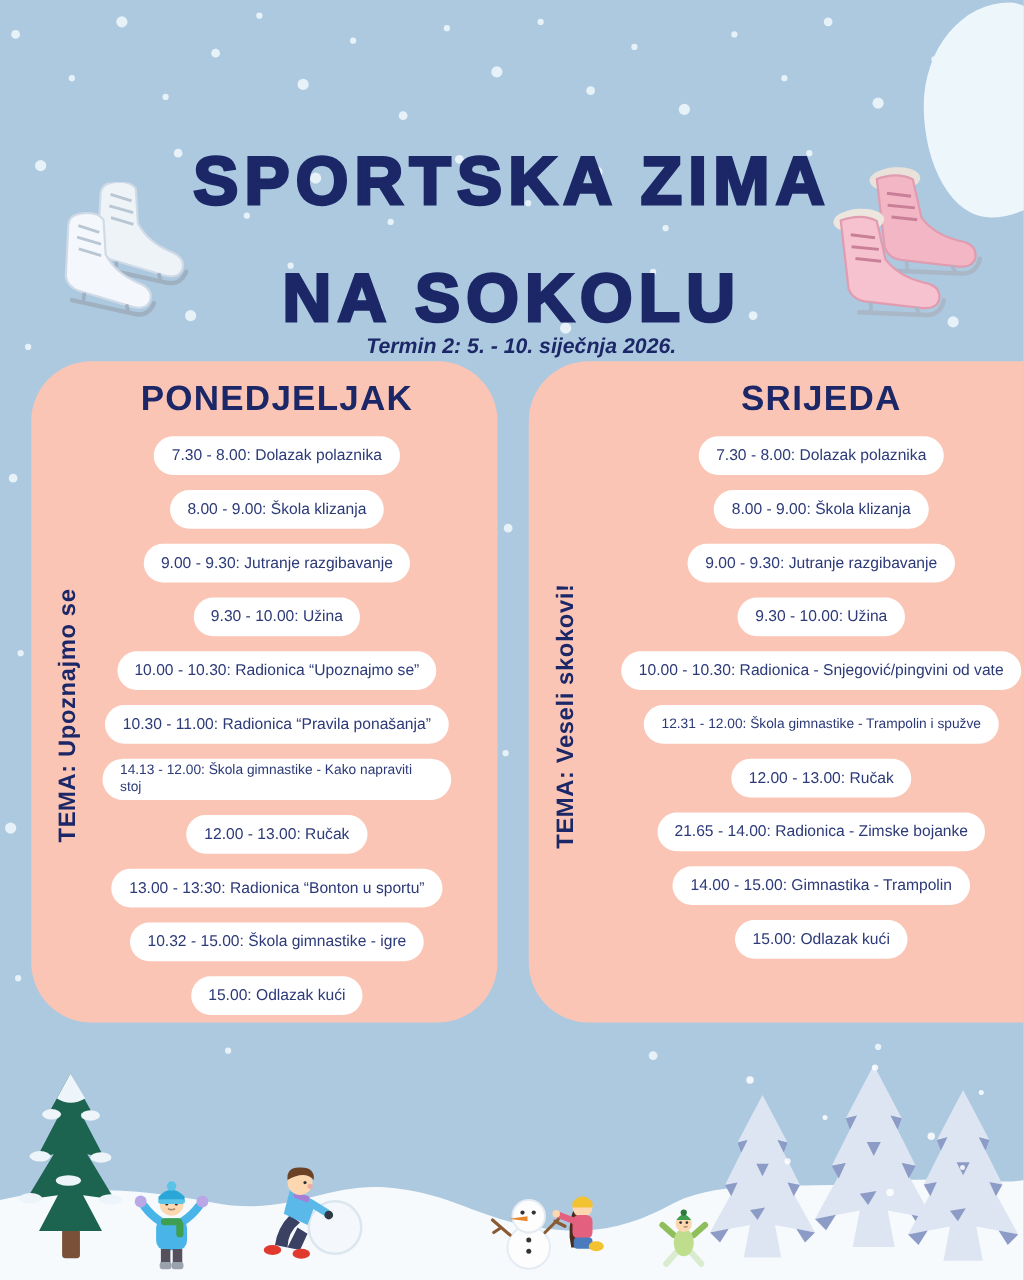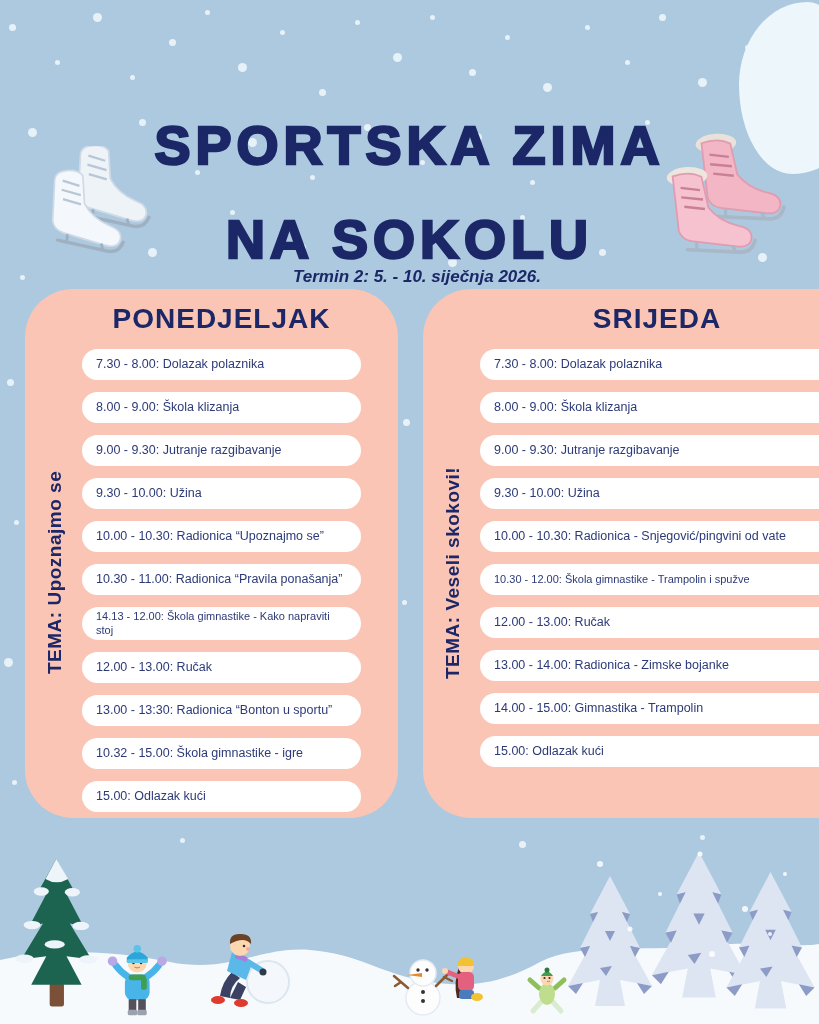--- a/index.html
+++ b/index.html
@@ -64,21 +64,21 @@
     margin:2px 0 14px; text-align:center; font-size:28px; font-weight:bold;
     letter-spacing:1px; color:var(--navy,#1b2766);
   }
   .theme {
     position:absolute; left:6px; top:48px; bottom:10px; width:48px;
     display:flex; align-items:center; justify-content:center;
     writing-mode:vertical-rl; transform:rotate(180deg);
     font-size:19px; font-weight:bold; color:var(--navy,#1b2766);
     letter-spacing:0.5px; white-space:nowrap;
   }
-  .pills { display:flex; flex-direction:column; gap:12px; }
+  .pills { display:flex; flex-direction:column; gap:12px;align-items:center; }
   .pill {
     background:var(--pill,#ffffff); border-radius:17px; min-height:31px;
     display:flex; align-items:center; padding:2px 14px; box-sizing:border-box;
     font-size:12.5px; line-height:1.3; color:var(--text,#2c3a78);
   }
   .pill.small { font-size:11px; }
   .scene { position:absolute; left:0; bottom:0; }
 </style>
 </head>
 <body>
@@ -148,23 +148,23 @@
 
   <section class="panel wednesday">
     <h2 class="day">SRIJEDA</h2>
     <div class="theme">TEMA: Veseli skokovi!</div>
     <div class="pills">
       <div class="pill">7.30 - 8.00: Dolazak polaznika</div>
       <div class="pill">8.00 - 9.00: Škola klizanja</div>
       <div class="pill">9.00 - 9.30: Jutranje razgibavanje</div>
       <div class="pill">9.30 - 10.00: Užina</div>
       <div class="pill">10.00 - 10.30: Radionica - Snjegović/pingvini od vate</div>
-      <div class="pill small">10.30 - 12.00: Škola gimnastike - Trampolin i spužve</div>
+      <div class="pill small">12.31 - 12.00: Škola gimnastike - Trampolin i spužve</div>
       <div class="pill">12.00 - 13.00: Ručak</div>
-      <div class="pill">13.00 - 14.00: Radionica - Zimske bojanke</div>
+      <div class="pill">21.65 - 14.00: Radionica - Zimske bojanke</div>
       <div class="pill">14.00 - 15.00: Gimnastika - Trampolin</div>
       <div class="pill">15.00: Odlazak kući</div>
     </div>
   </section>
 
   <svg class="scene" width="819" height="190" viewBox="0 0 819 190">
     <defs>
       <g id="snowtree">
         <path d="M50,0 L30,38 L38,36 L20,72 L30,70 L8,110 L40,104 L35,130 L65,130 L60,104 L92,110 L70,70 L80,72 L62,36 L70,38 Z" fill="#dde5f2"></path>
         <polygon points="30,38 38,36 33,46" fill="#8d9cc6"></polygon>

